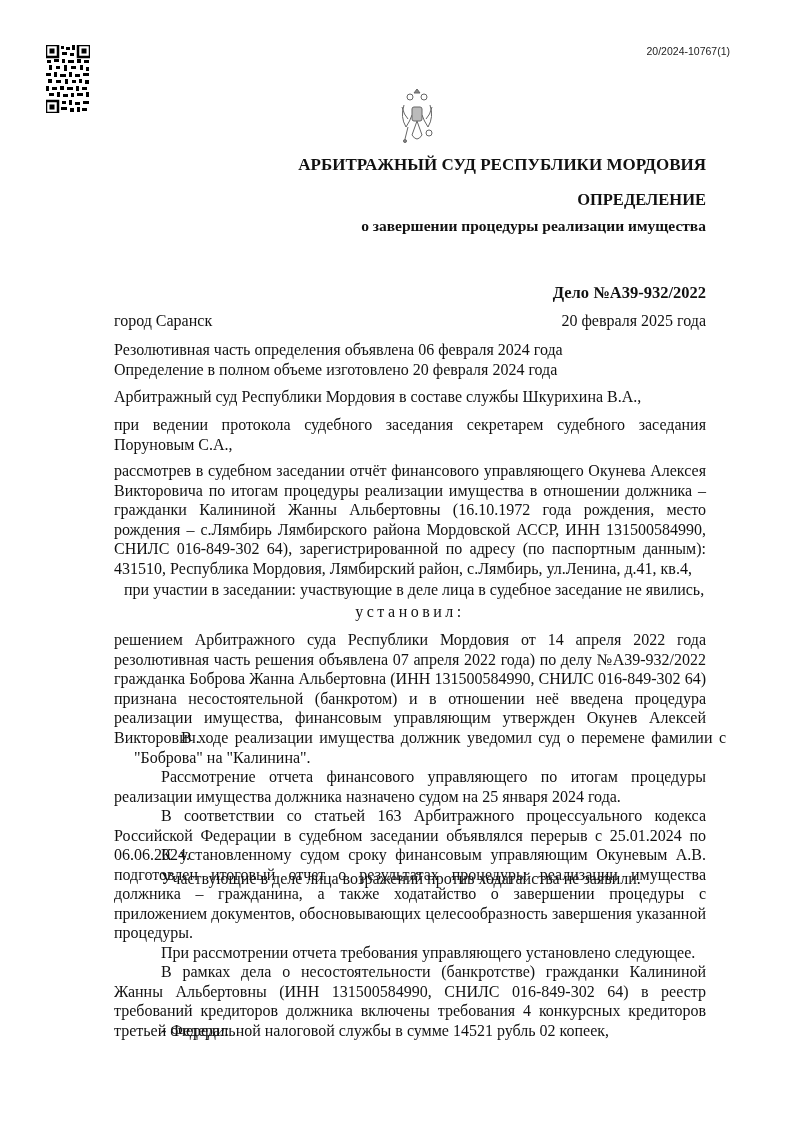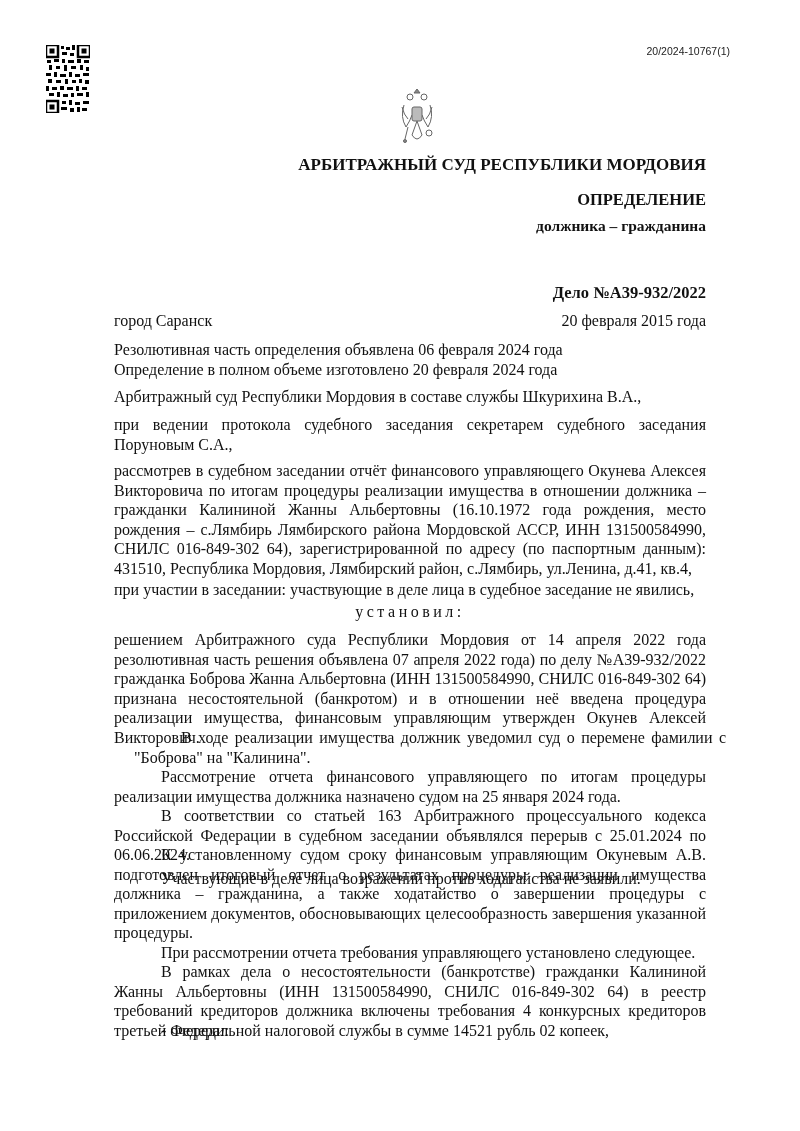--- a/index.html
+++ b/index.html
@@ -100,35 +100,35 @@
     <path d="M8 40 L5 52"></path>
       <circle cx="5" cy="54" r="1.5" fill="#888"></circle>
     <circle cx="29" cy="46" r="3"></circle>
     <path d="M12 48 Q17 56 22 48"></path>
   </g>
 </svg>
 
 <div class="page center court">АРБИТРАЖНЫЙ СУД РЕСПУБЛИКИ МОРДОВИЯ</div>
 <div class="page center kind">ОПРЕДЕЛЕНИЕ</div>
 <div class="page center subject">
-  <div>должника – гражданина</div>
+  <div>о завершении процедуры реализации имущества</div>
 </div>
 <div class="page center case">Дело №А39-932/2022</div>
 
 <div class="page row">
   <span>город Саранск</span>
-  <span>20 февраля 2015 года</span>
+  <span>20 февраля 2025 года</span>
 </div>
 
 <div class="p left" style="top:340px;">Резолютивная часть определения объявлена 06 февраля 2024 года</div>
 <div class="p left" style="top:360px;">Определение в полном объеме изготовлено 20 февраля 2024 года</div>
 <div class="p left" style="top:387px;">Арбитражный суд Республики Мордовия в составе службы Шкурихина В.А.,</div>
 <div class="p" style="top:415px;">при ведении протокола судебного заседания секретарем судебного заседания Поруновым С.А.,</div>
 <div class="p" style="top:461px;">рассмотрев в судебном заседании отчёт финансового управляющего Окунева Алексея Викторовича по итогам процедуры реализации имущества в отношении должника – гражданки Калининой Жанны Альбертовны (16.10.1972 года рождения, место рождения – с.Лямбирь Лямбирского района Мордовской АССР, ИНН 131500584990, СНИЛС 016-849-302 64), зарегистрированной по адресу (по паспортным данным): 431510, Республика Мордовия, Лямбирский район, с.Лямбирь, ул.Ленина, д.41, кв.4,</div>
-<div class="p left" style="top:580px;">при участии в заседании: участвующие в деле лица в судебное заседание не явились,</div>
+<div class="p left" style="top:580px;margin-left:10px;">при участии в заседании: участвующие в деле лица в судебное заседание не явились,</div>
 
 <div class="ustanovil">установил:</div>
 
 <div class="p" style="top:630px;">решением Арбитражного суда Республики Мордовия от 14 апреля 2022 года резолютивная часть решения объявлена 07 апреля 2022 года) по делу №А39-932/2022 гражданка Боброва Жанна Альбертовна (ИНН 131500584990, СНИЛС 016-849-302 64) признана несостоятельной (банкротом) и в отношении неё введена процедура реализации имущества, финансовым управляющим утвержден Окунев Алексей Викторович.</div>
 <div class="p indent" style="top:728px;margin-left:20px;">В ходе реализации имущества должник уведомил суд о перемене фамилии с "Боброва" на "Калинина".</div>
 <div class="p indent" style="top:767px;">Рассмотрение отчета финансового управляющего по итогам процедуры реализации имущества должника назначено судом на 25 января 2024 года.</div>
 <div class="p indent" style="top:806px;">В соответствии со статьей 163 Арбитражного процессуального кодекса Российской Федерации в судебном заседании объявлялся перерыв с 25.01.2024 по 06.06.2024.</div>
 <div class="p indent" style="top:845px;">К установленному судом сроку финансовым управляющим Окуневым А.В. подготовлен итоговый отчет о результатах процедуры реализации имущества должника – гражданина, а также ходатайство о завершении процедуры с приложением документов, обосновывающих целесообразность завершения указанной процедуры.</div>
 <div class="p indent" style="top:869px;">Участвующие в деле лица возражений против ходатайства не заявили.</div>
 <div class="p indent" style="top:943px;">При рассмотрении отчета требования управляющего установлено следующее.</div>

